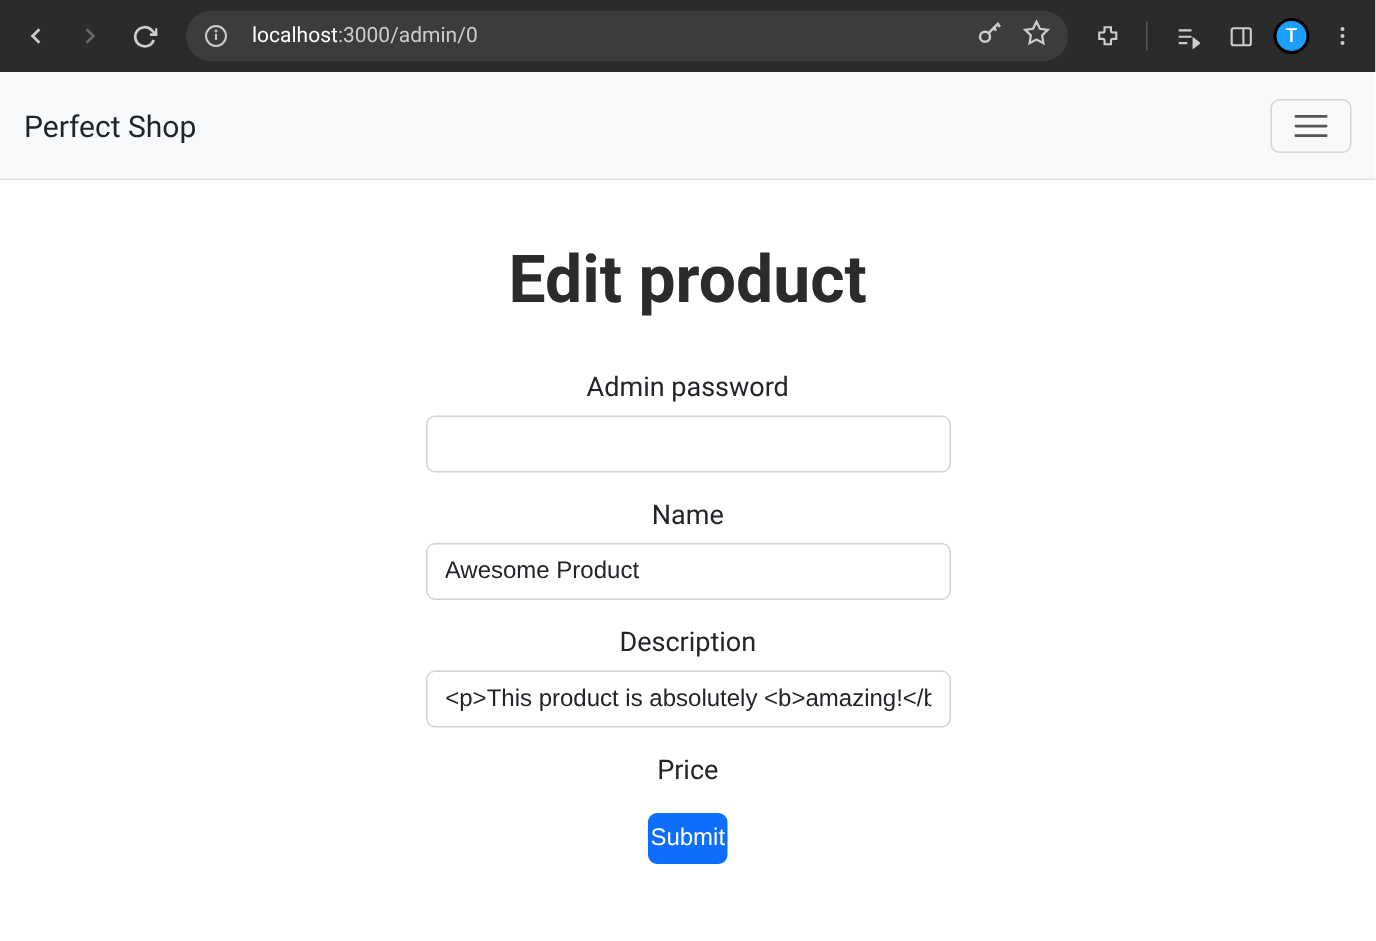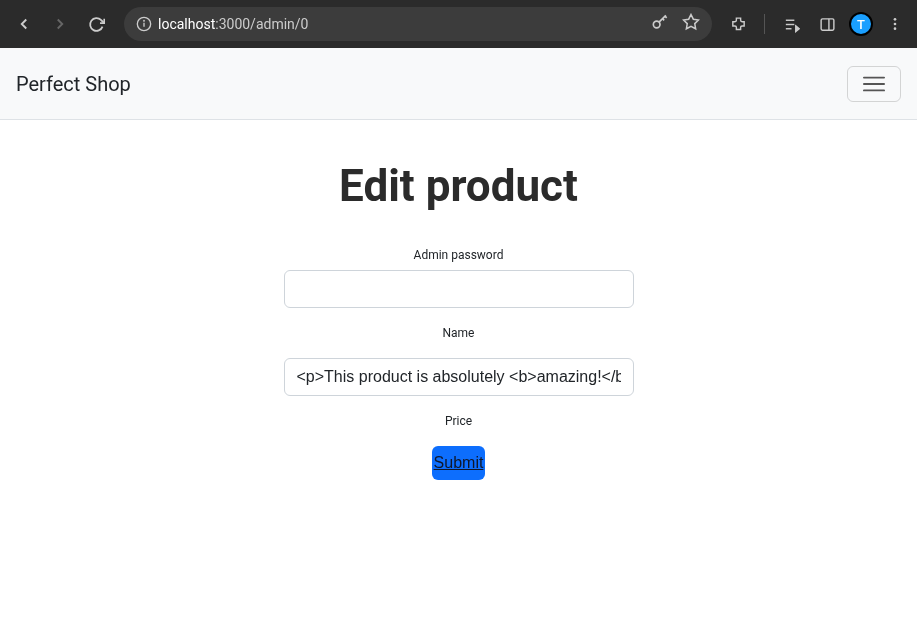--- a/index.html
+++ b/index.html
@@ -2,43 +2,43 @@
 <html><head>
   <meta charset="utf-8">
   <style>
     * { box-sizing: border-box; margin: 0; padding: 0; }
     body { font-family: -apple-system, BlinkMacSystemFont, "Segoe UI", Roboto, "Helvetica Neue", Arial, sans-serif; background: #fff; width: 917px; height: 627px; overflow: hidden; }
     
     
     .browser-chrome { background: #2b2b2b; height: 48px; display: flex; align-items: center; padding: 0 8px; gap: 4px; }
     .nav-btn { width: 32px; height: 32px; display: flex; align-items: center; justify-content: center; border-radius: 50%; color: #ccc; cursor: pointer; }
     .nav-btn.disabled { color: #666; cursor: default; }
-    .url-bar { flex: 1; background: #3c3c3c; border-radius: 20px; height: 34px; display: flex; align-items: center; padding: 0 12px; margin: 0 8px; gap: 6px; }
+    .url-bar { flex: 1; background: #3c3c3c; border-radius: 20px; height: 34px; display: flex; align-items: center; padding: 0 12px; margin: 0 8px; gap: 16px; }
     .url-info-icon { color: #ccc; display: flex; align-items: center; }
     .url-text { color: #ccc; font-size: 14px; }
     .url-text .host { color: #fff; }
     .url-right-icons { margin-left: auto; display: flex; align-items: center; gap: 12px; color: #ccc; }
     .chrome-right { display: flex; align-items: center; gap: 8px; color: #ccc; }
     .chrome-icon { width: 28px; height: 28px; display: flex; align-items: center; justify-content: center; }
     .vdiv { width: 1px; height: 20px; background: #555; margin: 0 4px; }
     .avatar { width: 24px; height: 24px; border-radius: 50%; background: #1a9fff; color: #fff; display: flex; align-items: center; justify-content: center; font-size: 13px; font-weight: 500; border: 2px solid #000; }
     
     
     .navbar { background: #f8f9fa; border-bottom: 1px solid #dee2e6; padding: 8px 16px; display: flex; align-items: center; justify-content: space-between; height: 72px; }
     .navbar-brand { font-size: 20px; color: #212529; font-weight: 400; }
     .menu-toggle { border: 1px solid rgba(0,0,0,0.15); background: transparent; border-radius: 6px; padding: 6px 12px; display: flex; align-items: center; justify-content: center; cursor: pointer; }
     .menu-toggle svg { stroke: #555; }
     
     
     .content { padding: 40px 16px; text-align: center; }
     .page-title { font-size: 44px; font-weight: 700; color: #2b2b2b; margin-bottom: 36px; }
     .form-group { margin-bottom: 18px; }
-    .form-label { display: block; font-size: 12px; color: #212529; margin-bottom: 8px; }
+    .form-label { display: block; font-size: 18px; color: #212529; margin-bottom: 8px; }
     .form-control { width: 350px; max-width: 100%; height: 38px; padding: 6px 12px; border: 1px solid #ced4da; border-radius: 6px; font-size: 16px; color: #212529; background: #fff; margin: 0 auto; display: block; }
-    .btn-submit { background: #0d6efd; color: #0f172a; border: none; border-radius: 6px; padding: 8px 2px; font-size: 16px; cursor: pointer; text-decoration: underline; }
+    .btn-submit { background: #0d6efd; color: #ffffff; border: none; border-radius: 6px; padding: 8px 2px; font-size: 16px; cursor: pointer; }
   </style>
 </head>
 <body>
 
 <div class="browser-chrome">
   <div class="nav-btn">
     <svg width="18" height="18" viewBox="0 0 24 24" fill="none" stroke="currentColor" stroke-width="2.5">
         <polyline points="15 18 9 12 15 6"></polyline>
       </svg>
   </div>
@@ -124,23 +124,25 @@
 <main class="content">
   <h1 class="page-title">Edit product</h1>
 
   <div class="form-group">
     <label class="form-label">Admin password</label>
     <input type="password" class="form-control" value="" style="">
   </div>
 
   <div class="form-group">
     <label class="form-label">Name</label>
+    <input type="text" class="form-control" value="Awesome Product" style="">
   </div>
 
   <div class="form-group">
+    <label class="form-label">Description</label>
     <input type="text" class="form-control" value="&lt;p&gt;This product is absolutely &lt;b&gt;amazing!&lt;/b&gt;&lt;/p&gt;" style="">
   </div>
 
   <div class="form-group">
     <label class="form-label">Price</label>
   </div>
 
   <button class="btn-submit">Submit</button>
 </main>
 

